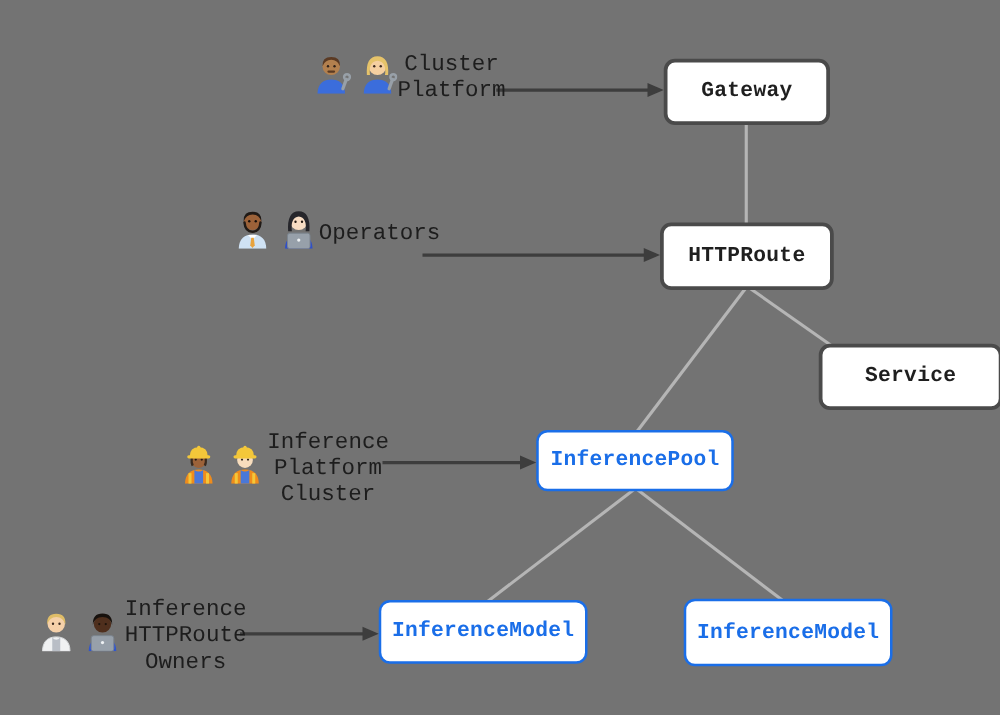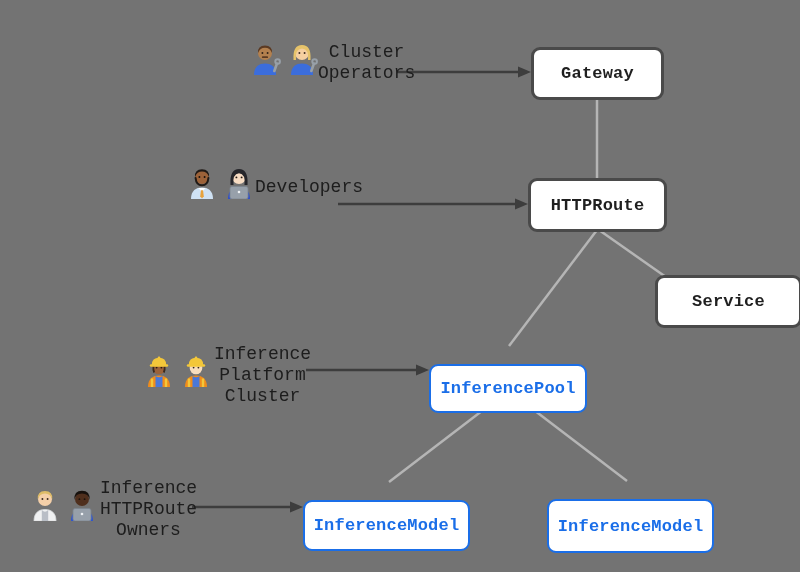--- a/index.html
+++ b/index.html
@@ -4,21 +4,21 @@
 <style>
   html,body{margin:0;padding:0;background:#ffffff;}
   .canvas{position:relative;width:800px;height:572px;background:#737373;
           font-family:Liberation Mono, monospace;overflow:hidden;}
   .layer{position:absolute;left:0;top:0;width:800px;height:572px;}
 
   .node{position:absolute;display:flex;align-items:center;justify-content:center;
         background:#ffffff;border-radius:9px;font-weight:700;font-size:17px;
         letter-spacing:.2px;box-sizing:border-box;}
   .node.dark{border:3px solid #4a4a4a;color:#1f1f1f;}
-  .node.blue{border:2.5px solid #1a6ee8;color:#1a6ee8;margin-top:20px;}
+  .node.blue{border:2.5px solid #1a6ee8;color:#1a6ee8;}
 
   .persona{position:absolute;width:170px;display:flex;flex-direction:row;align-items:center;}
   .emoji-row{display:flex;gap:5px;align-items:flex-end;height:34px;}
   .emoji{display:block;}
   .persona-label{margin-top:11px;text-align:center;font-size:18px;line-height:21px;color:#1d1d1d;}
   .persona-label span{display:block;}
 </style>
 </head>
 <body>
 
@@ -86,21 +86,21 @@
         <circle cx="16" cy="12" r="7" fill="#f5cfa0"></circle>
         <path d="M7.5 19 Q6.5 4 16 4 Q25.5 4 24.5 19 L22 19 Q23.5 8.5 16 7.5 Q8.5 8.5 10 19 Z" fill="#e6c36a"></path>
         <circle cx="13.4" cy="12" r="0.95" fill="#3a2a20"></circle>
           <circle cx="18.6" cy="12" r="0.95" fill="#3a2a20"></circle>
         <path d="M25.3 30 L28 22.5" stroke="#98a0a8" stroke-width="2.6" stroke-linecap="round"></path>
         <circle cx="28.6" cy="20.6" r="2.3" fill="none" stroke="#98a0a8" stroke-width="2"></circle>
       </svg>
     </div>
     <div class="persona-label">
       <span>Cluster</span>
-      <span>Operators</span>
+      <span>Platform</span>
     </div>
   </div>
 
   <div class="persona" style="left:186px;top:165px;">
     <div class="emoji-row">
       <svg class="emoji" width="32" height="34" viewBox="0 0 32 34">
         <path d="M5 34 C5 25.5 10 22.5 16 22.5 C22 22.5 27 25.5 27 34 Z" fill="#cfe2f4"></path>
         <path d="M12.5 23 L16 27 L19.5 23 Z" fill="#ffffff"></path>
         <path d="M15 25.2 L17 25.2 L17.8 31.2 L16 33.4 L14.2 31.2 Z" fill="#e8a33d"></path>
         <circle cx="16" cy="12" r="7" fill="#9c6239"></circle>
@@ -113,21 +113,21 @@
         <path d="M5 34 C5 25.5 10 22.5 16 22.5 C22 22.5 27 25.5 27 34 Z" fill="#3050c8"></path>
         <circle cx="16" cy="12" r="7" fill="#f7dcc3"></circle>
         <path d="M7.5 20 Q6.5 4 16 4 Q25.5 4 24.5 20 L21.5 20 Q22.8 9 16 8.2 Q9.2 9 10.5 20 Z" fill="#26262b"></path>
         <circle cx="13.4" cy="12.4" r="0.95" fill="#231812"></circle>
           <circle cx="18.6" cy="12.4" r="0.95" fill="#231812"></circle>
         <rect x="7" y="21.5" width="18" height="12.5" rx="2" fill="#97a0aa" stroke="#7c858f" stroke-width="0.8"></rect>
         <circle cx="16" cy="27" r="1.3" fill="#eef1f4"></circle>
       </svg>
     </div>
     <div class="persona-label">
-      <span>Developers</span>
+      <span>Operators</span>
     </div>
   </div>
 
   <div class="persona" style="left:143px;top:333px;">
     <div class="emoji-row">
       <svg class="emoji" width="32" height="34" viewBox="0 0 32 34">
         <path d="M5 34 C5 25.5 10 22.5 16 22.5 C22 22.5 27 25.5 27 34 Z" fill="#ef8c1c"></path>
         <path d="M12.5 23 Q16 25.5 19.5 23 L19.5 34 L12.5 34 Z" fill="#4a78d8"></path>
         <rect x="7.8" y="25.5" width="2.4" height="8.5" fill="#f3c73a"></rect>
         <rect x="21.8" y="25.5" width="2.4" height="8.5" fill="#f3c73a"></rect>

